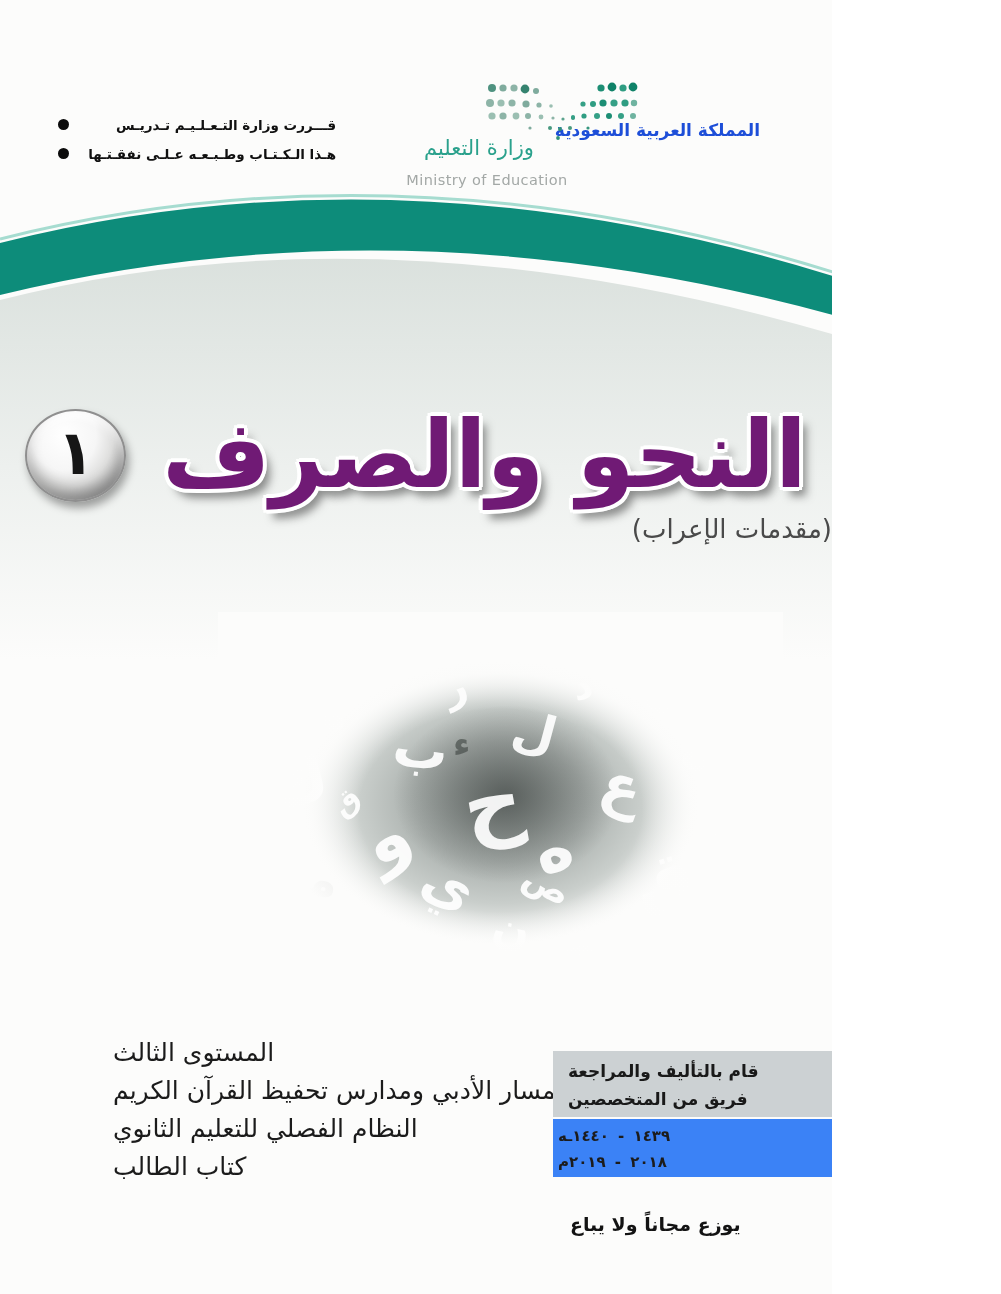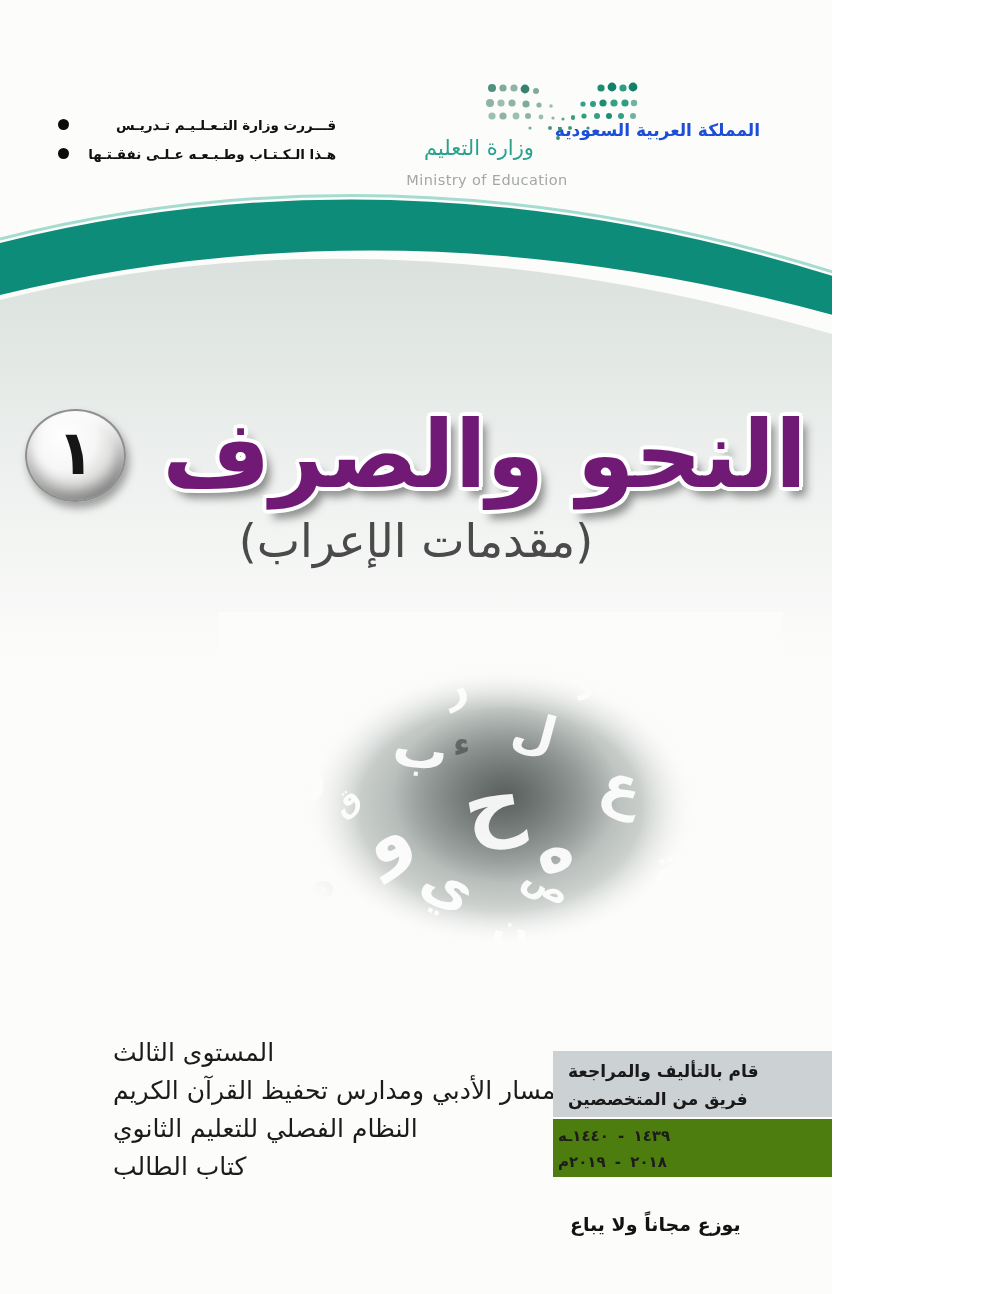--- a/index.html
+++ b/index.html
@@ -38,42 +38,42 @@
   }
   .badge{
     width:97px; height:89px; border-radius:50%;
     background:radial-gradient(ellipse at 38% 28%, #ffffff 0%, #f6f6f6 38%, #dededd 58%, #ababab 80%, #8c8c8c 100%);
     border:2px solid #8f8f8f;
     box-shadow: inset 0 -10px 14px rgba(0,0,0,.28), inset 0 6px 8px rgba(255,255,255,.9), 3px 6px 8px rgba(0,0,0,.35);
     display:flex; align-items:center; justify-content:center;
   }
   .badge-num{font-size:62px; font-weight:bold; color:#161616; line-height:1; transform:translateY(-2px);}
 
-  .subtitle{left:0; top:514px; width:100%; text-align:center; direction:rtl;
-            font-size:46px; color:#4a4a4a; letter-spacing:.5px;}
+  .subtitle{left:0; top:514px; width:100%; text-align:right; direction:rtl;
+            font-size:26px; color:#4a4a4a; letter-spacing:.5px;}
 
   
   .watermark{left:218px; top:612px; width:565px; height:405px;
     background:
       radial-gradient(ellipse 20% 22% at 51% 45%, rgba(45,50,48,.55) 0%, rgba(45,50,48,0) 100%),
       radial-gradient(ellipse 50% 50% at 50% 47%, #8d9491 0%, #abb1ae 30%, #c9cecb 50%, rgba(252,252,251,0) 70%);
   }
   .wm-glyph{position:absolute; line-height:1; font-weight:bold; user-select:none;}
   .wm-fade{position:absolute; inset:0;
     background:radial-gradient(ellipse 50% 50% at 50% 49%, rgba(252,252,251,0) 50%, rgba(252,252,251,.92) 68%, #fcfcfb 78%);}
 
   
   .details{left:113px; top:1034px; direction:rtl; text-align:left; color:#1b1b1b;
            font-size:25px; line-height:38px; white-space:nowrap;}
 
   
   .box-gray{right:0; top:1051px; width:279px; height:66px; background:#ccd1d3;
             direction:rtl; text-align:left; padding:6px 12px 0 15px; box-sizing:border-box;
             font-size:17px; font-weight:bold; color:#191919; line-height:28px; white-space:nowrap;}
-  .box-green{right:0; top:1119px; width:279px; height:58px; background:#4d7c0f;
+  .box-green{right:0; top:1119px; width:279px; height:58px; background:#3b82f6;
              direction:rtl; text-align:left; padding:4px 0 0 5px; box-sizing:border-box;
              font-size:15px; font-weight:bold; color:#1c1c1c; line-height:26px;
              word-spacing:4px; letter-spacing:.5px; white-space:nowrap;}
   .distribution{right:0; top:1186px; width:279px; direction:rtl; text-align:left;
                 padding-left:17px; box-sizing:border-box;
                 font-size:19px; font-weight:bold; color:#131313; white-space:nowrap;margin-top:27px;}
 </style>
 </head>
 <body>
 

